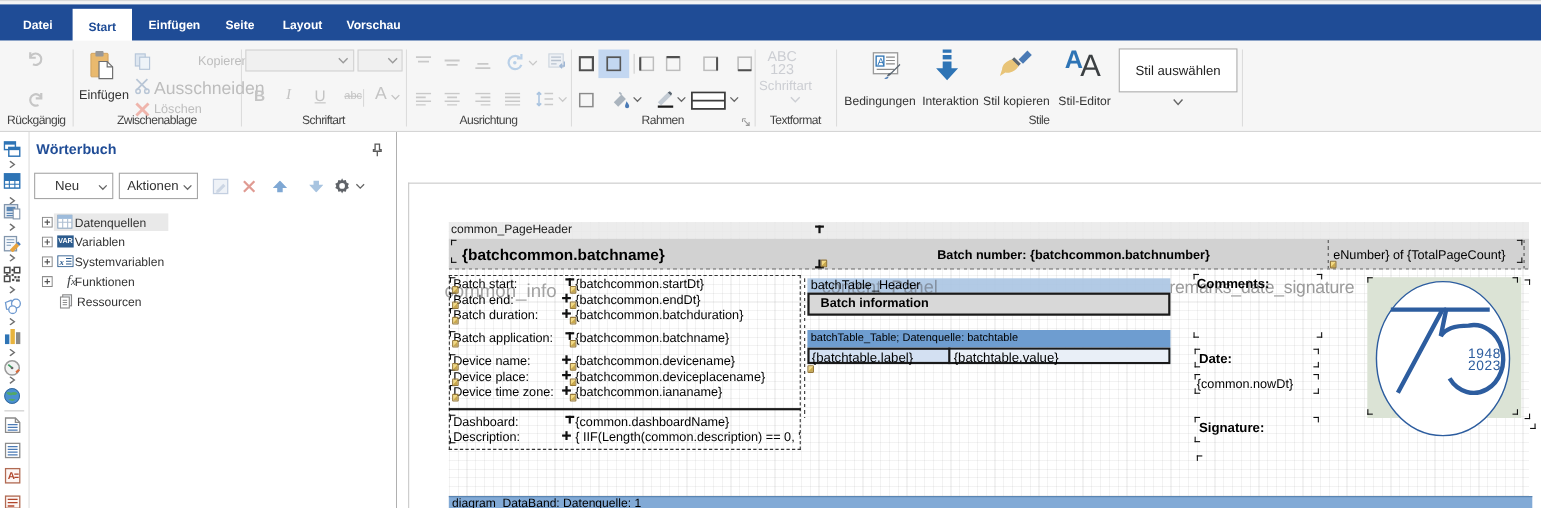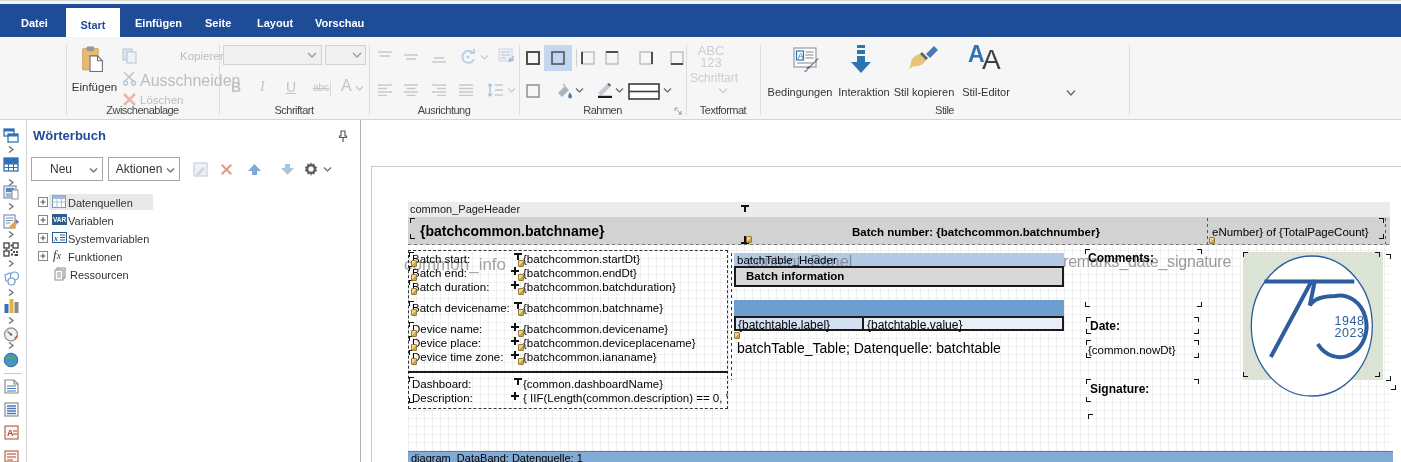--- a/index.html
+++ b/index.html
@@ -32,20 +32,31 @@
 
 <div id="ribbon" class="abs" style="left:0;top:37px;width:1401px;height:83px;background:#f6f6f6;border-bottom:1px solid #d5d5d5;">
   <div class="vsep" style="left:66px;"></div>
   <div class="vsep" style="left:219px;"></div>
   <div class="vsep" style="left:369px;"></div>
   <div class="vsep" style="left:519px;"></div>
   <div class="vsep" style="left:686px;"></div>
   <div class="vsep" style="left:760px;"></div>
   <div class="vsep" style="left:1129px;"></div>
 
+  <div class="abs" style="left:0;top:0;width:66px;height:82px;">
+    <div class="glabel">Rückgängig</div>
+    <svg class="abs" style="left:25px;top:9px;" width="15" height="15" viewBox="0 0 15 15">
+      <path d="M2.5 6 A 5.2 5.2 0 1 1 5 12.5" fill="none" stroke="#c6c6c6" stroke-width="2"></path>
+      <path d="M2.5 1.5 V 6.5 H 7.5" fill="none" stroke="#c6c6c6" stroke-width="2"></path>
+    </svg>
+    <svg class="abs" style="left:25px;top:46px;" width="15" height="15" viewBox="0 0 15 15">
+      <path d="M12.5 6 A 5.2 5.2 0 1 0 10 12.5" fill="none" stroke="#c6c6c6" stroke-width="2"></path>
+      <path d="M12.5 1.5 V 6.5 H 7.5" fill="none" stroke="#c6c6c6" stroke-width="2"></path>
+    </svg>
+  </div>
 
   <div class="abs" style="left:66px;top:0;width:153px;height:82px;">
     <div class="glabel">Zwischenablage</div>
 
     <svg class="abs" style="left:13px;top:9px;" width="27" height="28" viewBox="0 0 30 34">
       <rect x="3" y="3" width="19" height="26" rx="1" fill="#e9b96e" stroke="#cfa05c" stroke-width="1"></rect>
       <rect x="8" y="0.5" width="9" height="6" rx="1" fill="#989898"></rect>
       <path d="M12 12 h9 l6 6 v13 h-15 z" fill="#fff" stroke="#6e6e6e" stroke-width="1.3"></path>
       <path d="M21 12 v6 h6" fill="none" stroke="#6e6e6e" stroke-width="1.3"></path>
     </svg>
@@ -228,20 +239,21 @@
       <path d="M20 10 l8 -8 4 4 -8 8 z" fill="#4a7ab5"></path>
       <path d="M16 8 l6 6 -2.5 2.5 -6 -6 z" fill="#5a6570"></path>
       <path d="M14 10 l6 6 c-2 4 -7 7 -12 6 l-5 3 2 -6 c0 -4 4 -8 9 -9 z" fill="#e8c478"></path>
     </svg>
     <div class="abs" style="left:130px;top:49px;width:68px;text-align:center;font-size:11px;color:#333;">Stil kopieren</div>
 
     <div class="abs" style="left:208px;top:4px;font-size:23px;font-weight:bold;color:#2e74b5;">A</div>
     <div class="abs" style="left:222px;top:7px;font-size:28px;color:#3c4043;">A</div>
     <div class="abs" style="left:196px;top:49px;width:60px;text-align:center;font-size:11px;color:#333;">Stil-Editor</div>
 
+    <div class="abs" style="left:257px;top:7px;width:108px;height:40px;background:#fff;border:1px solid #ababab;text-align:center;line-height:38px;font-size:12px;color:#222;">Stil auswählen</div>
     <svg class="abs" style="left:306px;top:52px;" width="10" height="8" viewBox="0 0 10 8">
         <path d="M1 1.5 L5 6 L9 1.5" fill="none" stroke="#666" stroke-width="1.3"></path>
       </svg>
   </div>
 </div>
 
 <div id="leftstrip" class="abs" style="left:0;top:120px;width:27px;height:342px;background:#fff;border-right:1px solid #d5d5d5;">
 
   <svg class="abs" style="left:3px;top:8px;" width="16" height="15" viewBox="0 0 16 15">
     <rect x="1" y="1" width="10" height="7" fill="#fff" stroke="#2e74b5" stroke-width="1.3"></rect>
@@ -422,21 +434,21 @@
     <rect x="0.5" y="0.5" width="13" height="12" fill="#fff" stroke="#7d9ab8"></rect>
     <rect x="0.5" y="0.5" width="13" height="3.5" fill="#9dbbdb"></rect>
     <path d="M0.5 7 h13 M5 4 v8.5 M9.5 4 v8.5" stroke="#aebfd2" stroke-width="1"></path>
   </svg>
   <div class="abs" style="left:25px;top:94px;width:15px;height:11px;background:#2d5c8e;color:#fff;font-size:6.5px;font-weight:bold;text-align:center;line-height:11px;">VAR</div>
   <svg class="abs" style="left:25px;top:112px;" width="15" height="11" viewBox="0 0 15 11">
     <rect x="0.5" y="0.5" width="14" height="10" fill="#fff" stroke="#2d5c8e"></rect>
     <text x="2" y="8.5" font-size="8" font-weight="bold" fill="#2d5c8e" font-family="Liberation Serif" font-style="italic">x</text>
     <path d="M8 3 h5 M8 5.5 h5 M8 8 h5" stroke="#2d5c8e" stroke-width="1"></path>
   </svg>
-  <div class="abs" style="left:26px;top:127px;width:16px;height:14px;font-family:'Liberation Serif',serif;font-style:italic;font-size:13px;color:#3c4043;">f<span style="font-size:10px;">x</span></div>
+  <div class="abs" style="left:26px;top:127px;width:16px;height:14px;font-family:'Liberation Serif',serif;font-style:italic;font-size:13px;color:#3c4043;text-align:right;">f<span style="font-size:10px;">x</span></div>
   <svg class="abs" style="left:27px;top:147px;" width="13" height="14" viewBox="0 0 13 14">
     <rect x="3" y="1" width="8" height="10" fill="#eef1f5" stroke="#8a8a8a"></rect>
     <rect x="1" y="3" width="8" height="10" fill="#fff" stroke="#8a8a8a"></rect>
     <path d="M3 6 h4 M3 8 h4 M3 10 h4" stroke="#8a8a8a" stroke-width="0.9"></path>
   </svg>
 
   <div class="abs" style="left:41px;top:77px;font-size:11px;color:#333;">Datenquellen</div>
   <div class="abs" style="left:41px;top:95px;font-size:11px;color:#333;">Variablen</div>
   <div class="abs" style="left:41px;top:113px;font-size:11px;color:#333;">Systemvariablen</div>
   <div class="abs" style="left:41px;top:131px;font-size:11px;color:#333;">Funktionen</div>
@@ -470,42 +482,42 @@
   <div class="abs" style="left:1063px;top:253px;font-size:16px;letter-spacing:-0.2px;color:#9a9a9a;">remarks_date_signature</div>
 
   <div class="abs" style="left:408px;top:250px;width:320px;height:159px;border:1px dashed #333;z-index:2;"></div>
   <div class="abs" style="left:0;top:0;width:1401px;height:462px;z-index:4;">
     <div class="abs" style="left:412px;top:253px;font-size:11.5px;color:#000;">Batch start:</div>
     <div class="abs" style="left:523px;top:253px;font-size:11.5px;color:#000;">{batchcommon.startDt}</div>
     <div class="abs" style="left:412px;top:267px;font-size:11.5px;color:#000;">Batch end:</div>
     <div class="abs" style="left:523px;top:267px;font-size:11.5px;color:#000;">{batchcommon.endDt}</div>
     <div class="abs" style="left:412px;top:281px;font-size:11.5px;color:#000;">Batch duration:</div>
     <div class="abs" style="left:523px;top:281px;font-size:11.5px;color:#000;">{batchcommon.batchduration}</div>
-    <div class="abs" style="left:412px;top:302px;font-size:11.5px;color:#000;">Batch devicename:</div>
+    <div class="abs" style="left:412px;top:302px;font-size:11.5px;color:#000;">Batch application:</div>
     <div class="abs" style="left:523px;top:302px;font-size:11.5px;color:#000;">{batchcommon.batchname}</div>
     <div class="abs" style="left:412px;top:323px;font-size:11.5px;color:#000;">Device name:</div>
     <div class="abs" style="left:523px;top:323px;font-size:11.5px;color:#000;">{batchcommon.devicename}</div>
     <div class="abs" style="left:412px;top:337px;font-size:11.5px;color:#000;">Device place:</div>
     <div class="abs" style="left:523px;top:337px;font-size:11.5px;color:#000;">{batchcommon.deviceplacename}</div>
     <div class="abs" style="left:412px;top:351px;font-size:11.5px;color:#000;">Device time zone:</div>
     <div class="abs" style="left:523px;top:351px;font-size:11.5px;color:#000;">{batchcommon.iananame}</div>
     <div class="abs" style="left:408px;top:371px;width:320px;height:2px;background:#1a1a1a;"></div>
     <div class="abs" style="left:412px;top:378px;font-size:11.5px;color:#000;">Dashboard:</div>
     <div class="abs" style="left:523px;top:378px;font-size:11.5px;color:#000;">{common.dashboardName}</div>
     <div class="abs" style="left:412px;top:392px;font-size:11.5px;color:#000;">Description:</div>
     <div class="abs" style="left:523px;top:392px;width:205px;overflow:hidden;white-space:nowrap;font-size:11.5px;color:#000;">{ IIF(Length(common.description) == 0, "-"</div>
   </div>
 
   <div class="abs" style="left:734px;top:253px;width:330px;height:14px;background:rgba(170,196,226,0.9);z-index:2;"></div>
   <div class="abs" style="left:737px;top:254px;font-size:11.5px;color:#000;z-index:4;">batchTable_Header</div>
   <div class="abs" style="left:734px;top:266px;width:330px;height:21px;background:#d8d8d8;border:2px solid #1a1a1a;z-index:4;"></div>
   <div class="abs" style="left:746px;top:270px;font-size:11.5px;font-weight:bold;color:#000;z-index:5;">Batch information</div>
 
   <div class="abs" style="left:734px;top:300px;width:330px;height:16px;background:#6e9dd0;z-index:2;"></div>
-  <div class="abs" style="left:737px;top:302px;font-size:14px;color:#000;z-index:4;margin-top:38px;">batchTable_Table; Datenquelle: batchtable</div>
+  <div class="abs" style="left:737px;top:302px;font-size:10px;color:#000;z-index:4;">batchTable_Table; Datenquelle: batchtable</div>
   <div class="abs" style="left:734px;top:316px;width:330px;height:15px;background:#d3e0f2;border:2px solid #1a1a1a;z-index:3;"></div>
   <div class="abs" style="left:864px;top:318px;width:198px;height:11px;background:#e9eff7;z-index:3;"></div>
   <div class="abs" style="left:862px;top:316px;width:2px;height:15px;background:#1a1a1a;z-index:4;"></div>
   <div class="abs" style="left:738px;top:318px;font-size:12px;color:#000;z-index:4;">{batchtable.label}</div>
   <div class="abs" style="left:867px;top:318px;font-size:12px;color:#000;z-index:4;">{batchtable.value}</div>
 
   <div class="abs" style="left:1088px;top:251px;font-size:12px;font-weight:bold;color:#000;z-index:4;">Comments:</div>
   <div class="abs" style="left:1090px;top:319px;font-size:12px;font-weight:bold;color:#000;">Date:</div>
   <div class="abs" style="left:1088px;top:344px;font-size:11.5px;color:#000;">{common.nowDt}</div>
   <div class="abs" style="left:1090px;top:382px;font-size:12px;font-weight:bold;color:#000;">Signature:</div>

